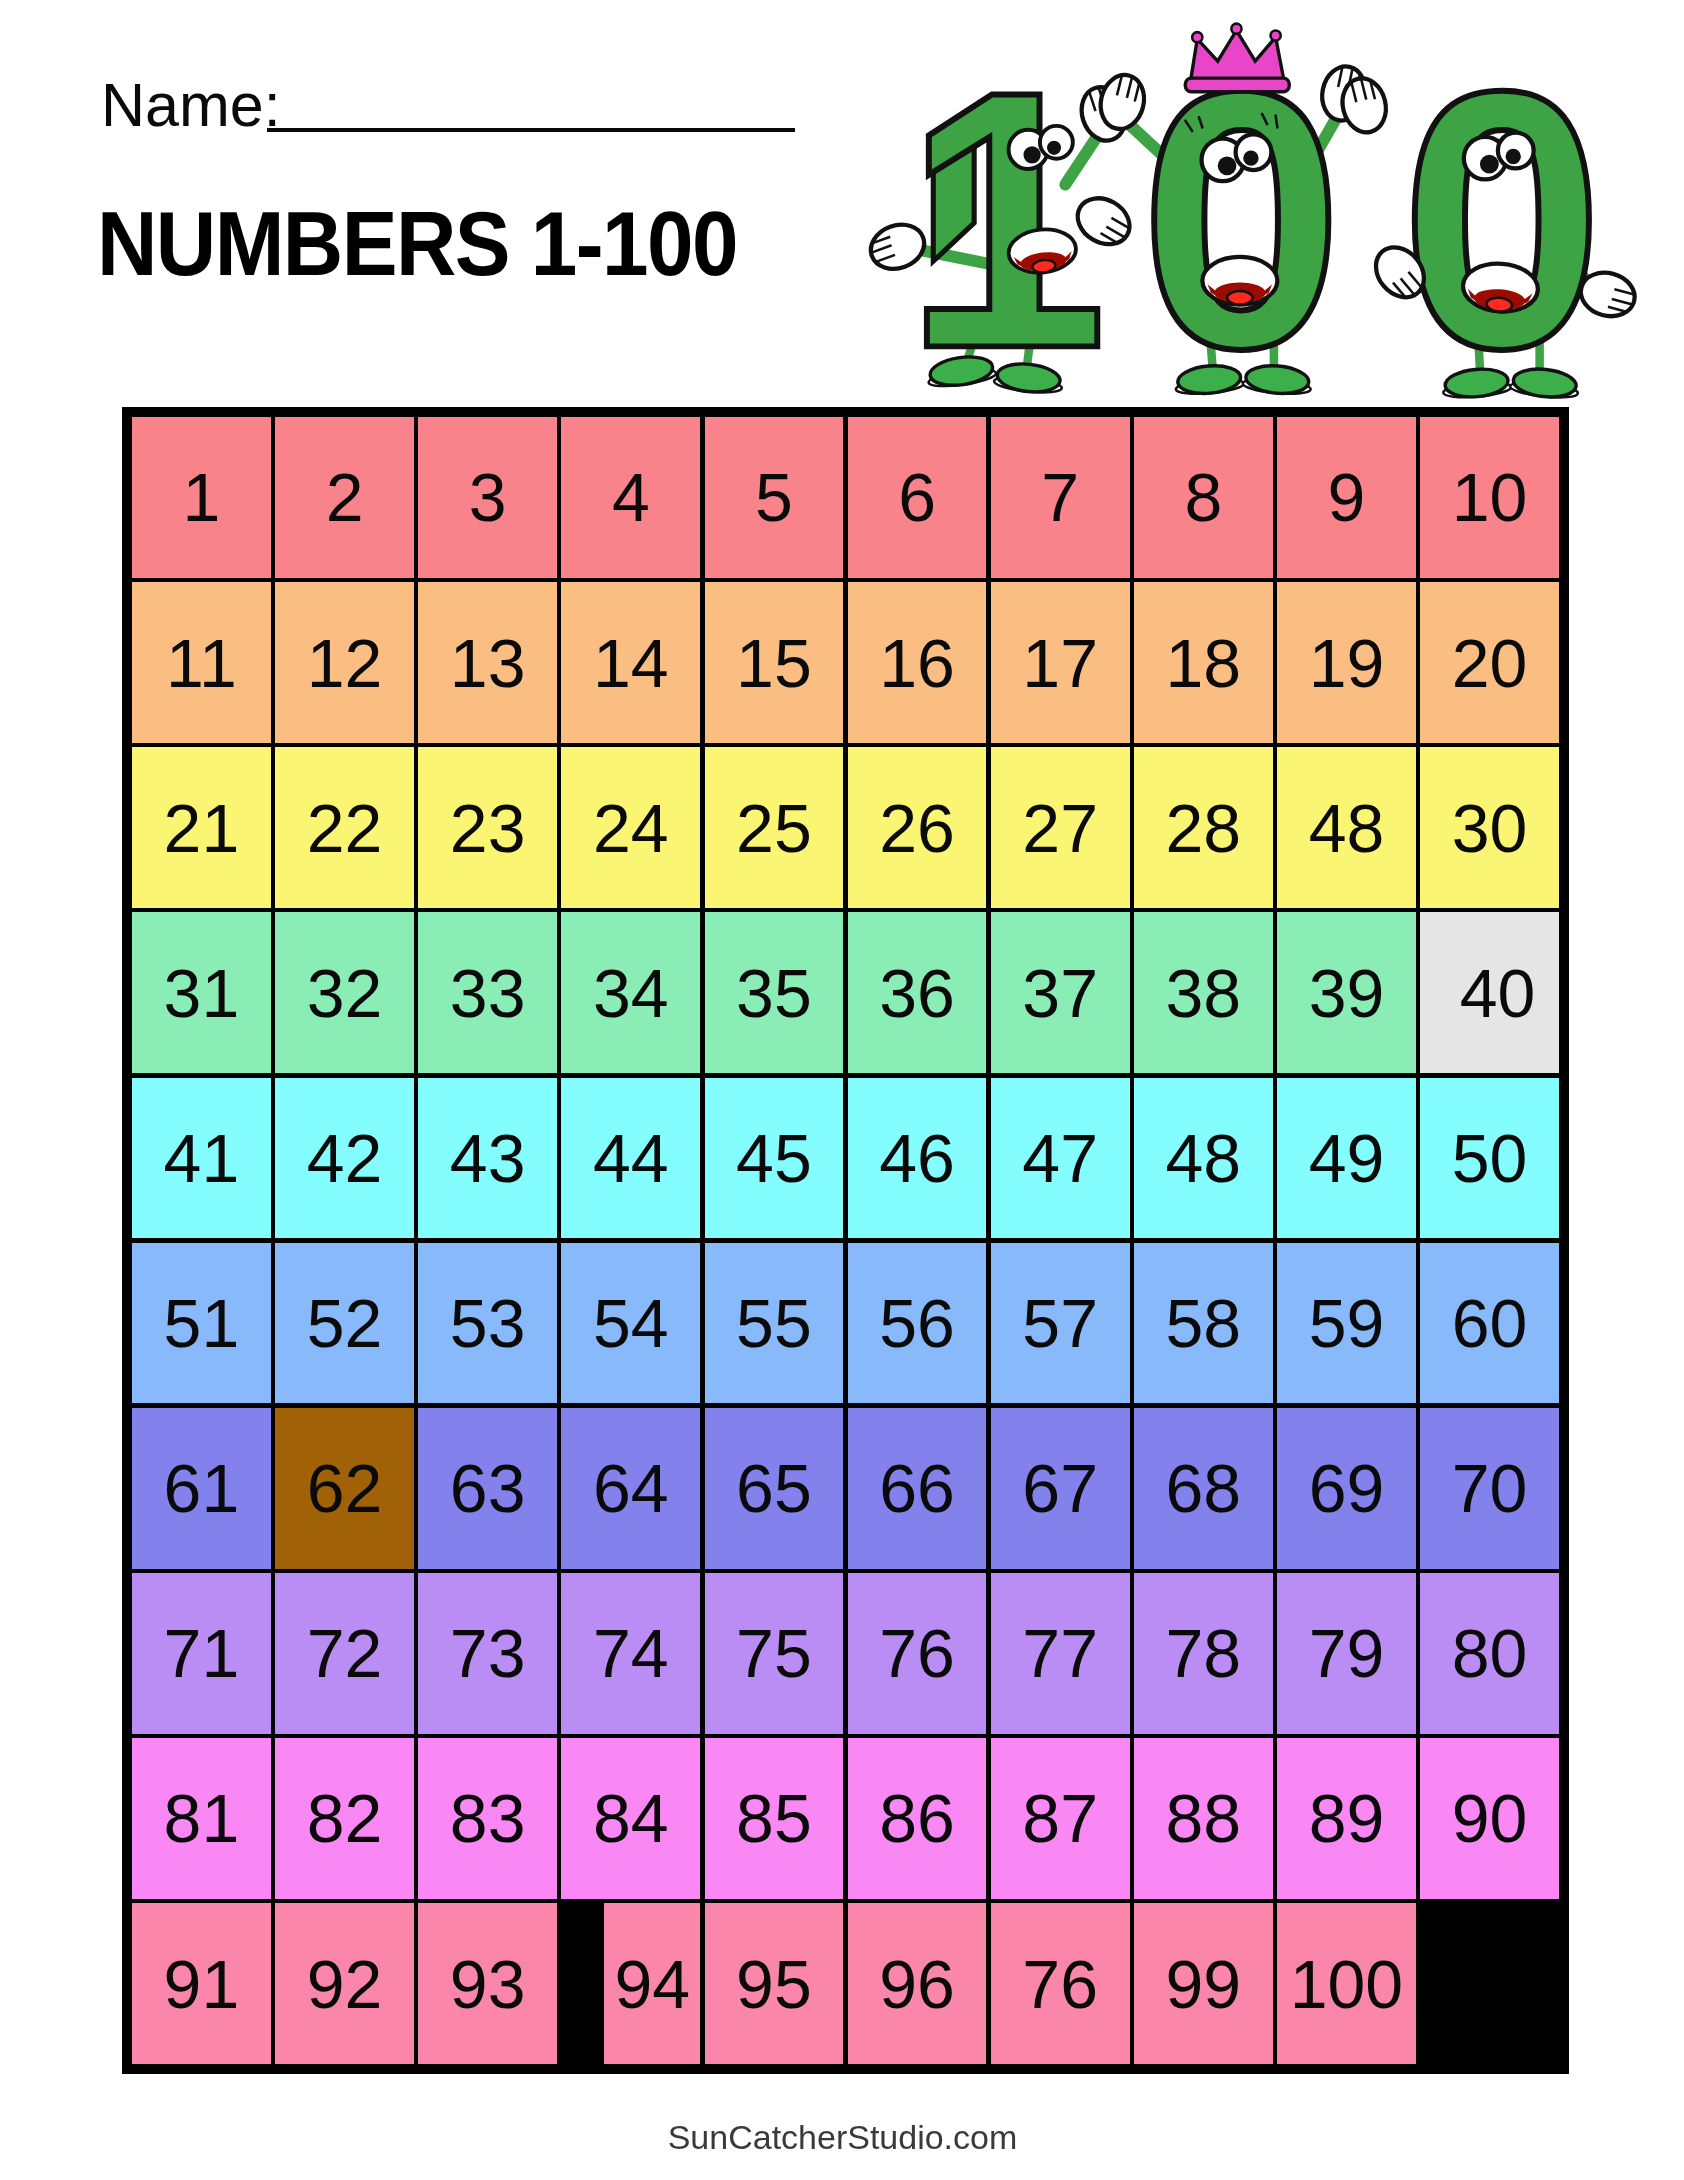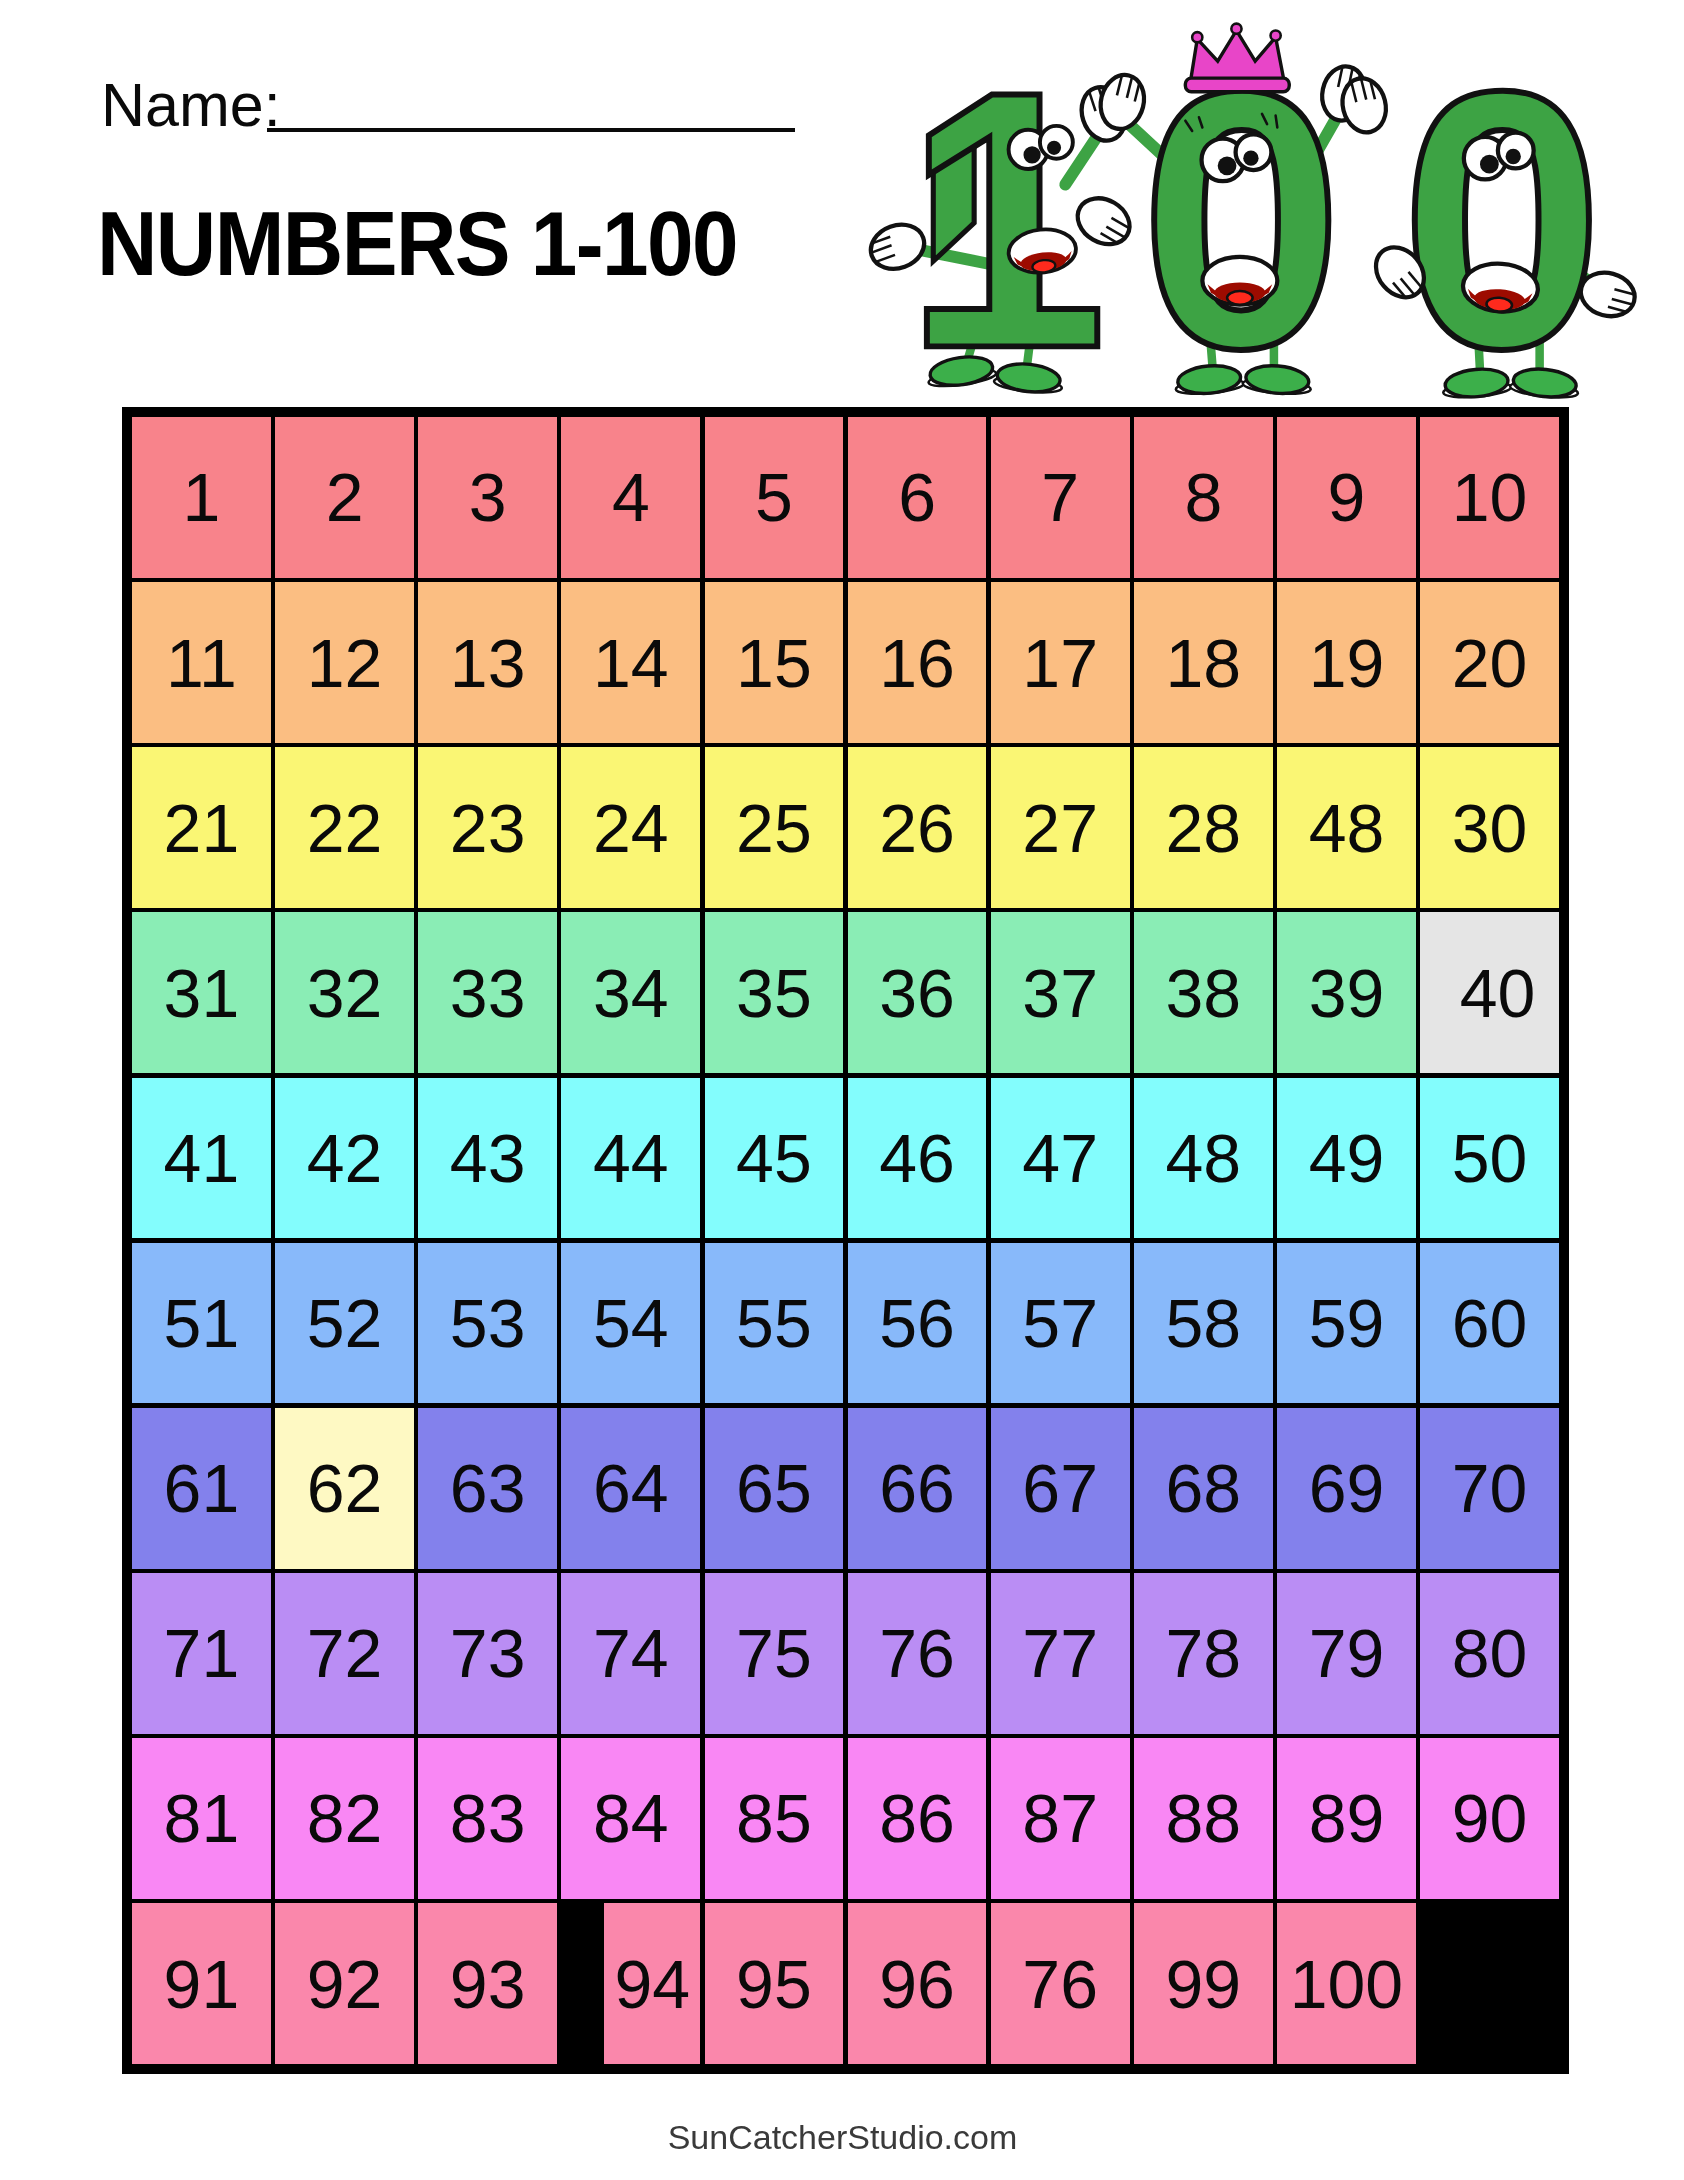--- a/index.html
+++ b/index.html
@@ -198,21 +198,21 @@
       <div class="cell" style="background: rgb(136, 185, 250);">52</div>
       <div class="cell" style="background: rgb(136, 185, 250);">53</div>
       <div class="cell" style="background: rgb(136, 185, 250);">54</div>
       <div class="cell" style="background: rgb(136, 185, 250);">55</div>
       <div class="cell" style="background: rgb(136, 185, 250);">56</div>
       <div class="cell" style="background: rgb(136, 185, 250);">57</div>
       <div class="cell" style="background: rgb(136, 185, 250);">58</div>
       <div class="cell" style="background: rgb(136, 185, 250);">59</div>
       <div class="cell" style="background: rgb(136, 185, 250);">60</div>
       <div class="cell" style="background: rgb(131, 129, 236);">61</div>
-      <div class="cell" style="background: #fef9c3;">62</div>
+      <div class="cell" style="background: #a16207;">62</div>
       <div class="cell" style="background: rgb(131, 129, 236);">63</div>
       <div class="cell" style="background: rgb(131, 129, 236);">64</div>
       <div class="cell" style="background: rgb(131, 129, 236);">65</div>
       <div class="cell" style="background: rgb(131, 129, 236);">66</div>
       <div class="cell" style="background: rgb(131, 129, 236);">67</div>
       <div class="cell" style="background: rgb(131, 129, 236);">68</div>
       <div class="cell" style="background: rgb(131, 129, 236);">69</div>
       <div class="cell" style="background: rgb(131, 129, 236);">70</div>
       <div class="cell" style="background: rgb(186, 141, 244);">71</div>
       <div class="cell" style="background: rgb(186, 141, 244);">72</div>

